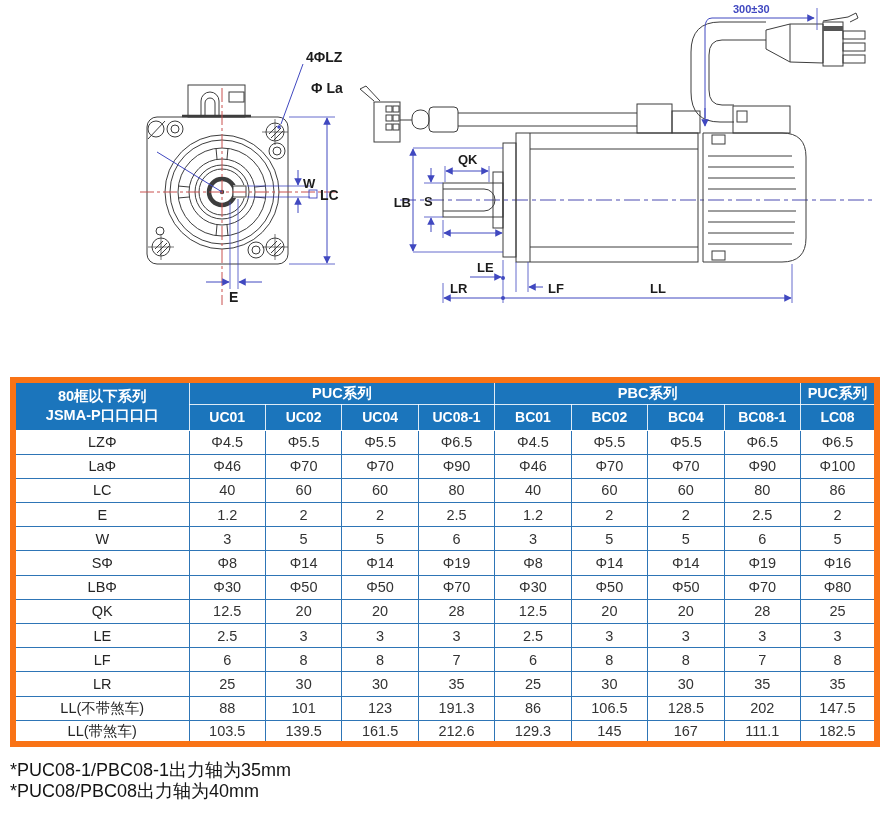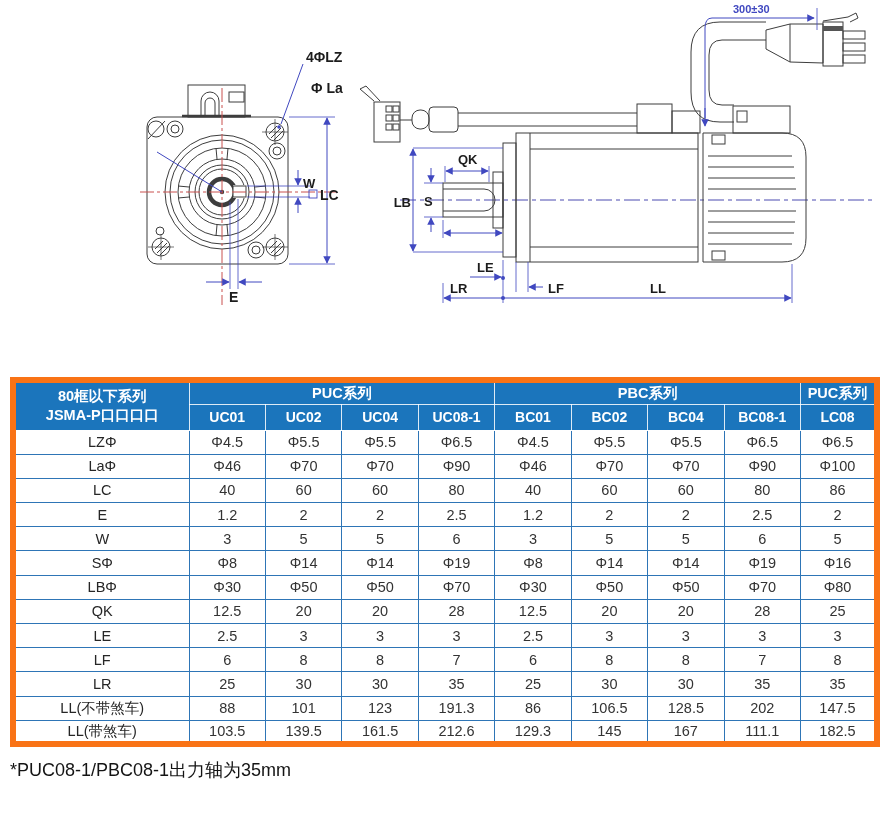--- a/index.html
+++ b/index.html
@@ -452,13 +452,14 @@
         <td>145</td>
         <td>167</td>
         <td>111.1</td>
         <td>182.5</td>
       </tr>
     </tbody>
 </table>
 
 <div class="footnotes">
   <div>*PUC08-1/PBC08-1出力轴为35mm</div>
+  <div>*PUC08/PBC08出力轴为40mm</div>
 </div>
 
 </body></html>

